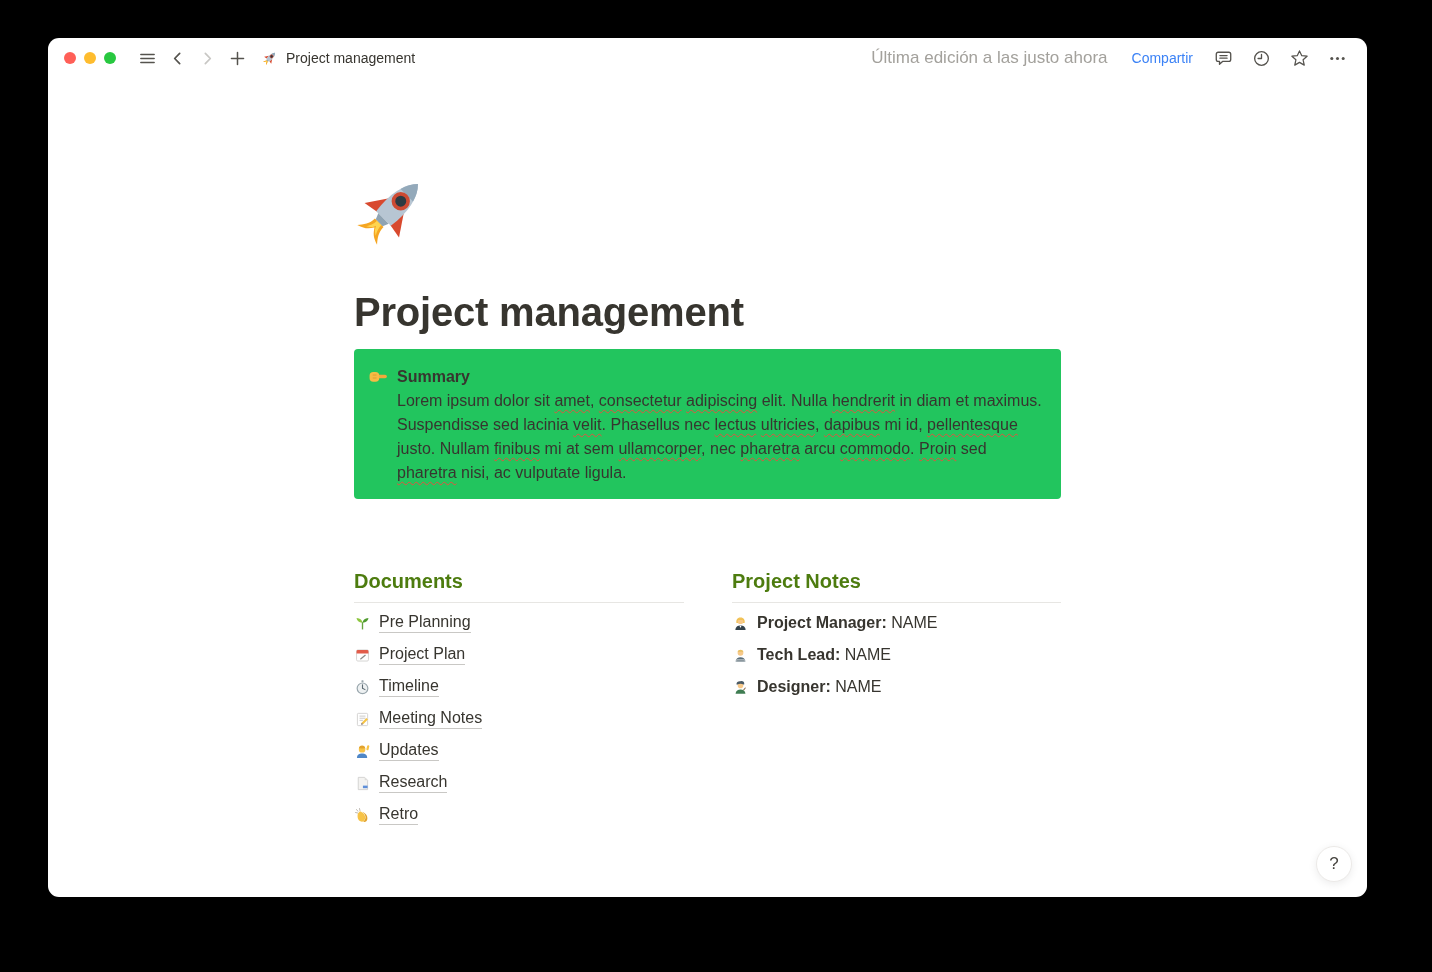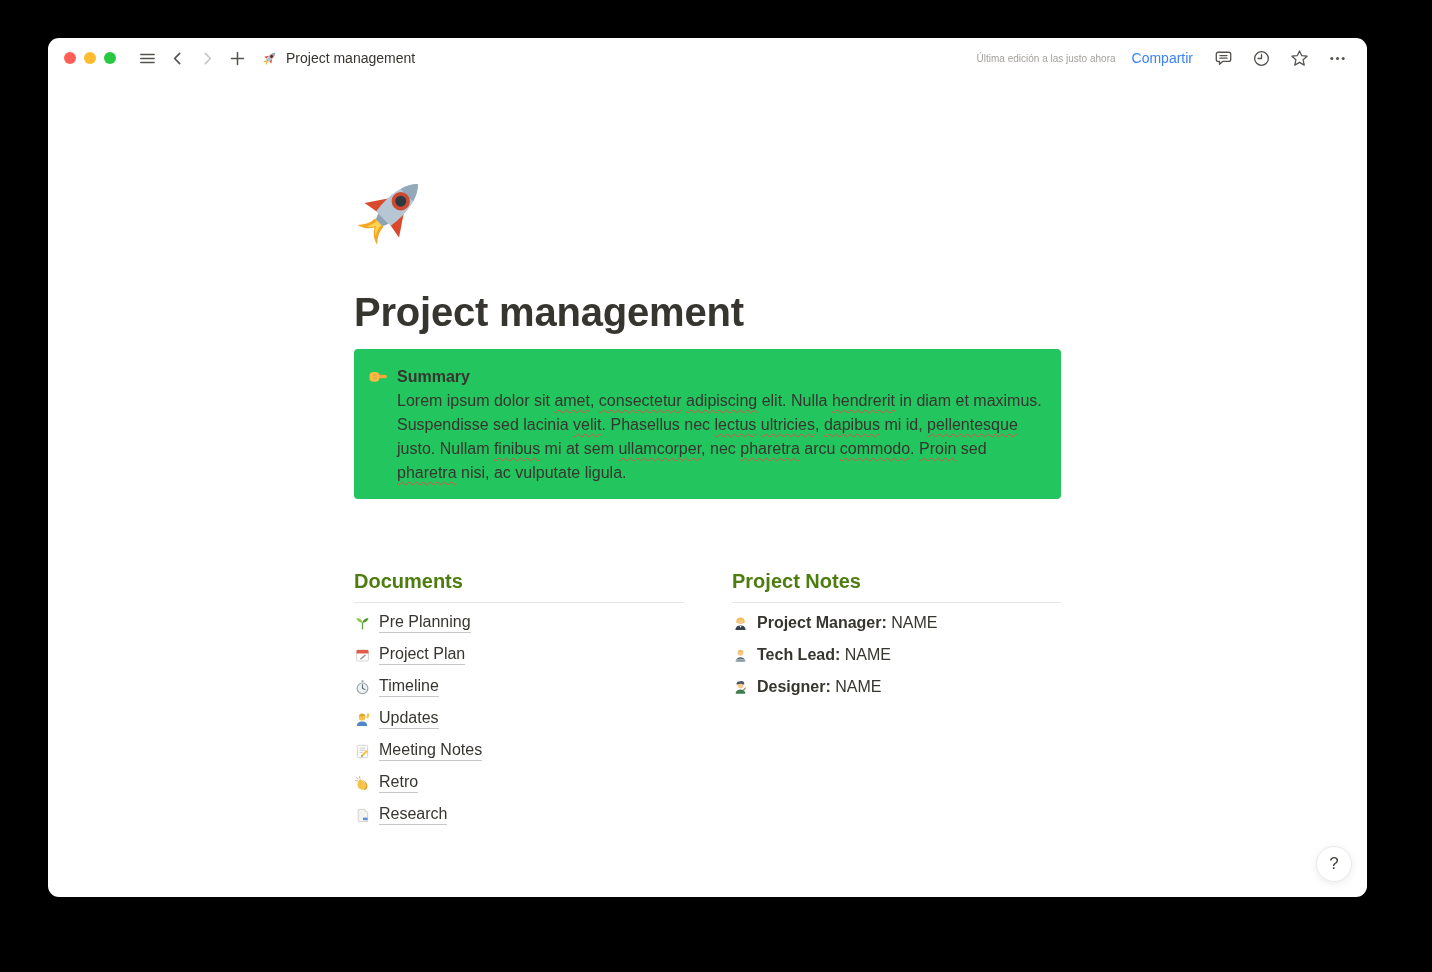--- a/index.html
+++ b/index.html
@@ -23,21 +23,21 @@
   .light { width:12px; height:12px; border-radius:50%; display:inline-block; }
   .chrome-btn {
     width:26px; height:26px; display:flex; align-items:center; justify-content:center;
     color:#55534e; cursor:default; margin-right:4px;
   }
   .chrome-btn svg { width:17px; height:17px; }
   .chrome-btn.disabled { color:#c8c7c4; }
   .tab-title { display:flex; align-items:center; gap:7px; margin-left:8px; font-size:14px; color:#37352f; }
   .tab-title .emoji svg { width:16px; height:16px; display:block; }
   .tb-right { margin-left:auto; display:flex; align-items:center; gap:10px; }
-  .last-edited { font-size:10px; color:#a3a19c; margin-right:0; }
+  .last-edited { font-size:17px; color:#a3a19c; margin-right:8px; }
   .share { font-size:14px; color:#3b82f6; padding:4px 6px; border-radius:4px; }
   .tb-icon {
     width:28px; height:28px; display:flex; align-items:center; justify-content:center;
     color:#55534e;
   }
   .tb-icon svg { width:19px; height:19px; }
   
   .page-scroll { height:calc(100% - 40px); overflow:hidden; }
   .page-col { width:707px; margin:0 auto; padding-top:92px; }
   .page-icon { width:78px; height:78px; display:block; }
@@ -230,58 +230,58 @@
                     <rect x="8.8" y="1.5" width="2.4" height="2.2" rx="0.6" fill="#9aa7ad"></rect>
                     <circle cx="10" cy="11" r="6.3" fill="#eef1f2" stroke="#9aa7ad" stroke-width="1.4"></circle>
                     <path d="M10 11V6.8M10 11l3 1.5" stroke="#5d6b72" stroke-width="1.3" fill="none" stroke-linecap="round"></path>
                   </svg>
                 </span>
                 <span class="doc-link">Timeline</span>
               </div>
               <div class="doc-item">
                 <span class="emoji">
                   <svg viewBox="0 0 20 20">
+                    <rect x="4" y="2.8" width="12" height="14.4" rx="1" fill="#fff" stroke="#cfcecc"></rect>
+                    <path d="M6.5 6h7M6.5 8.5h7M6.5 11h4" stroke="#c2c1bf" stroke-width="1" fill="none"></path>
+                    <path d="M9 13.8 14.6 8.2 16.4 10 10.8 15.6Z" fill="#f6c445"></path>
+                    <path d="M9 13.8 10.8 15.6 8.4 16.2Z" fill="#6d5243"></path>
+                  </svg>
+                </span>
+                <span class="doc-link">Meeting Notes</span>
+              </div>
+              <div class="doc-item">
+                <span class="emoji">
+                  <svg viewBox="0 0 20 20">
                     <rect x="15" y="2.5" width="2.6" height="6.2" rx="1.3" fill="#f7c347" transform="rotate(14 16.3 5.6)"></rect>
                     <circle cx="9.5" cy="7.5" r="3.8" fill="#f7c347"></circle>
                     <path d="M5.7 7c0-2.7 1.6-4 3.8-4s3.8 1.3 3.8 4l-1-1c-1.3.8-4.3.8-5.6 0Z" fill="#e2a32e"></path>
                     <path d="M3.5 17.5c0-3.7 2.7-5.1 6-5.1s6 1.4 6 5.1Z" fill="#4f87c7"></path>
                   </svg>
                 </span>
                 <span class="doc-link">Updates</span>
               </div>
               <div class="doc-item">
                 <span class="emoji">
                   <svg viewBox="0 0 20 20">
-                    <rect x="4" y="2.8" width="12" height="14.4" rx="1" fill="#fff" stroke="#cfcecc"></rect>
-                    <path d="M6.5 6h7M6.5 8.5h7M6.5 11h4" stroke="#c2c1bf" stroke-width="1" fill="none"></path>
-                    <path d="M9 13.8 14.6 8.2 16.4 10 10.8 15.6Z" fill="#f6c445"></path>
-                    <path d="M9 13.8 10.8 15.6 8.4 16.2Z" fill="#6d5243"></path>
-                  </svg>
-                </span>
-                <span class="doc-link">Meeting Notes</span>
+                    <path d="M5 2.8h7.6L16 6.2v11H5Z" fill="#f4f3f1" stroke="#cfcecc"></path>
+                    <path d="M12.6 2.8 16 6.2h-3.4Z" fill="#dddcda"></path>
+                    <rect x="10.5" y="12.5" width="5.5" height="3" fill="#5f8fd9"></rect>
+                  </svg>
+                </span>
+                <span class="doc-link">Research</span>
               </div>
               <div class="doc-item">
                 <span class="emoji">
                   <svg viewBox="0 0 20 20">
                     <path d="M3 3 4.6 5M6.5 1.8 7 4.2M1.8 6.5 4.2 7" stroke="#b9b4ab" stroke-width="1.1" fill="none" stroke-linecap="round"></path>
                     <path d="M9.5 5.5c4 1.5 6.7 4.5 6.2 8.5-.3 2.6-2.7 4.2-4.9 3.2 2.2-1.6 3-3.7 2.6-6.4-.4-2.2-1.9-4-3.9-5.3Z" fill="#e2a32e"></path>
                     <path d="M7 5c4 1.5 6.5 4.5 6 8.5-.4 3-3 4.5-5.5 3.3-2.9-1.4-4-5.3-2.9-9.3Z" fill="#f7c347"></path>
                   </svg>
                 </span>
                 <span class="doc-link">Retro</span>
-              </div>
-              <div class="doc-item">
-                <span class="emoji">
-                  <svg viewBox="0 0 20 20">
-                    <path d="M5 2.8h7.6L16 6.2v11H5Z" fill="#f4f3f1" stroke="#cfcecc"></path>
-                    <path d="M12.6 2.8 16 6.2h-3.4Z" fill="#dddcda"></path>
-                    <rect x="10.5" y="12.5" width="5.5" height="3" fill="#5f8fd9"></rect>
-                  </svg>
-                </span>
-                <span class="doc-link">Research</span>
               </div>
             </div>
         </div>
         <div class="col-team">
           <h3 class="section-heading">Project Notes</h3>
           <div class="list" id="team-list">
               <div class="team-item">
                 <span class="emoji">
                   <svg viewBox="0 0 20 20">
                     <path d="M5.2 9.5C4.6 6 6 2.8 10 2.8s5.4 3.2 4.8 6.7Z" fill="#f1c152"></path>

